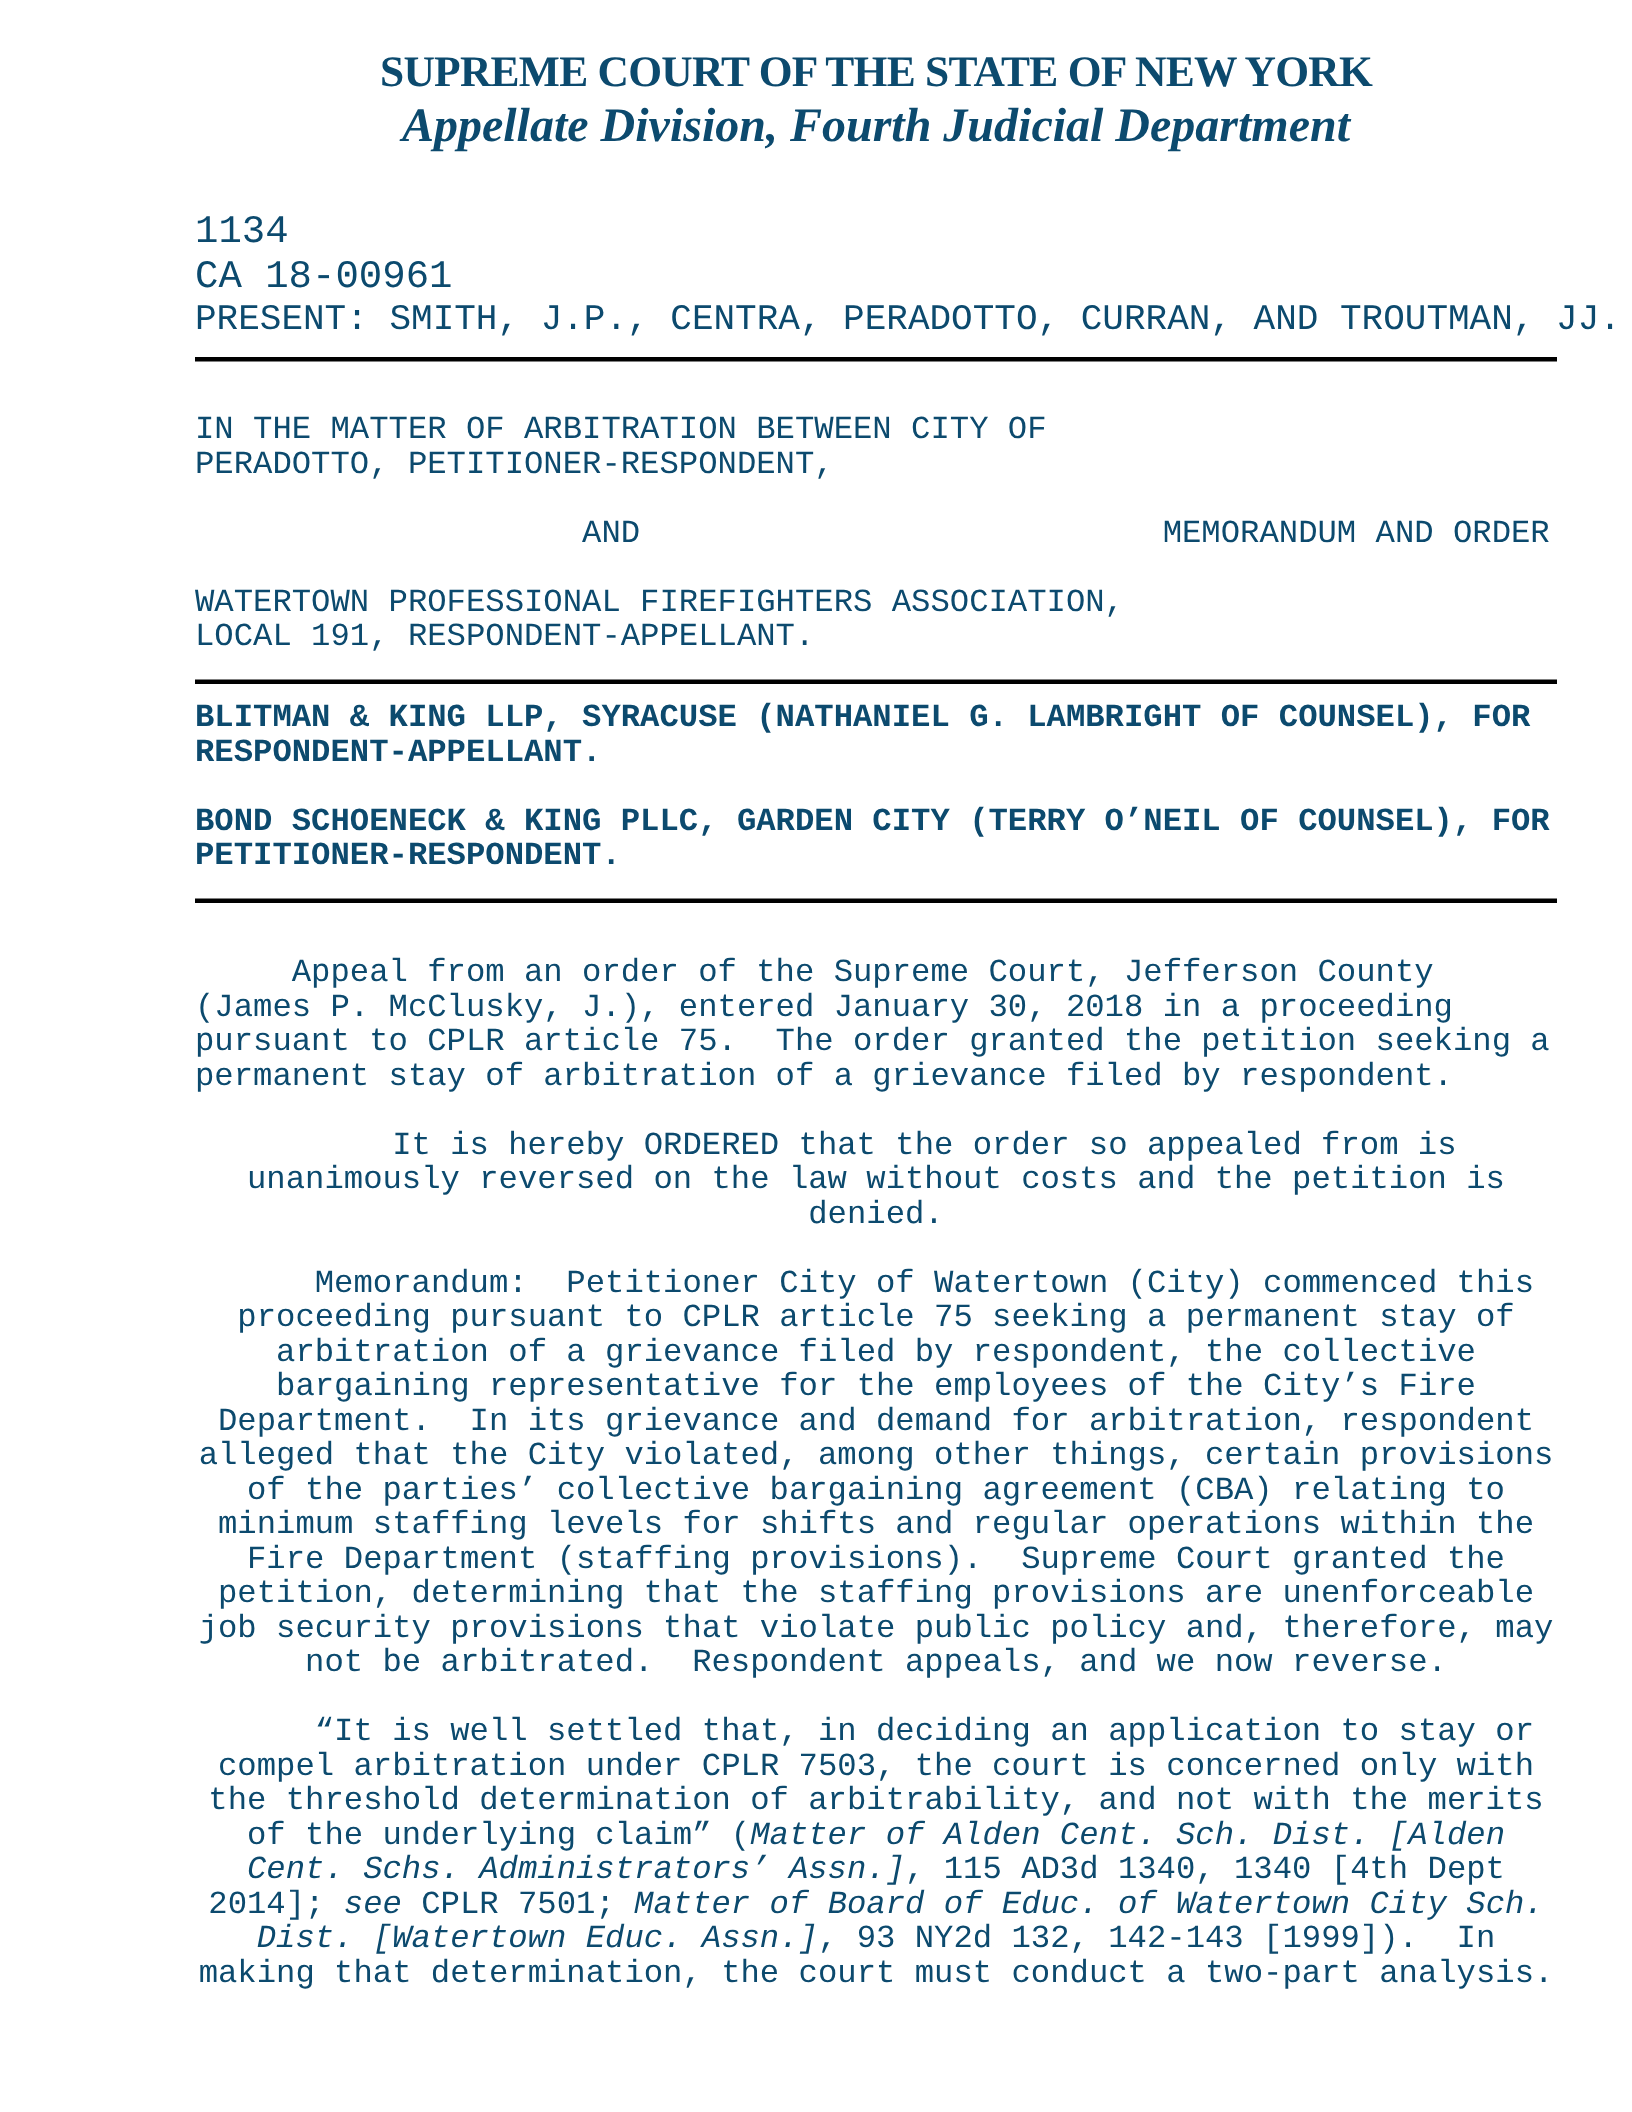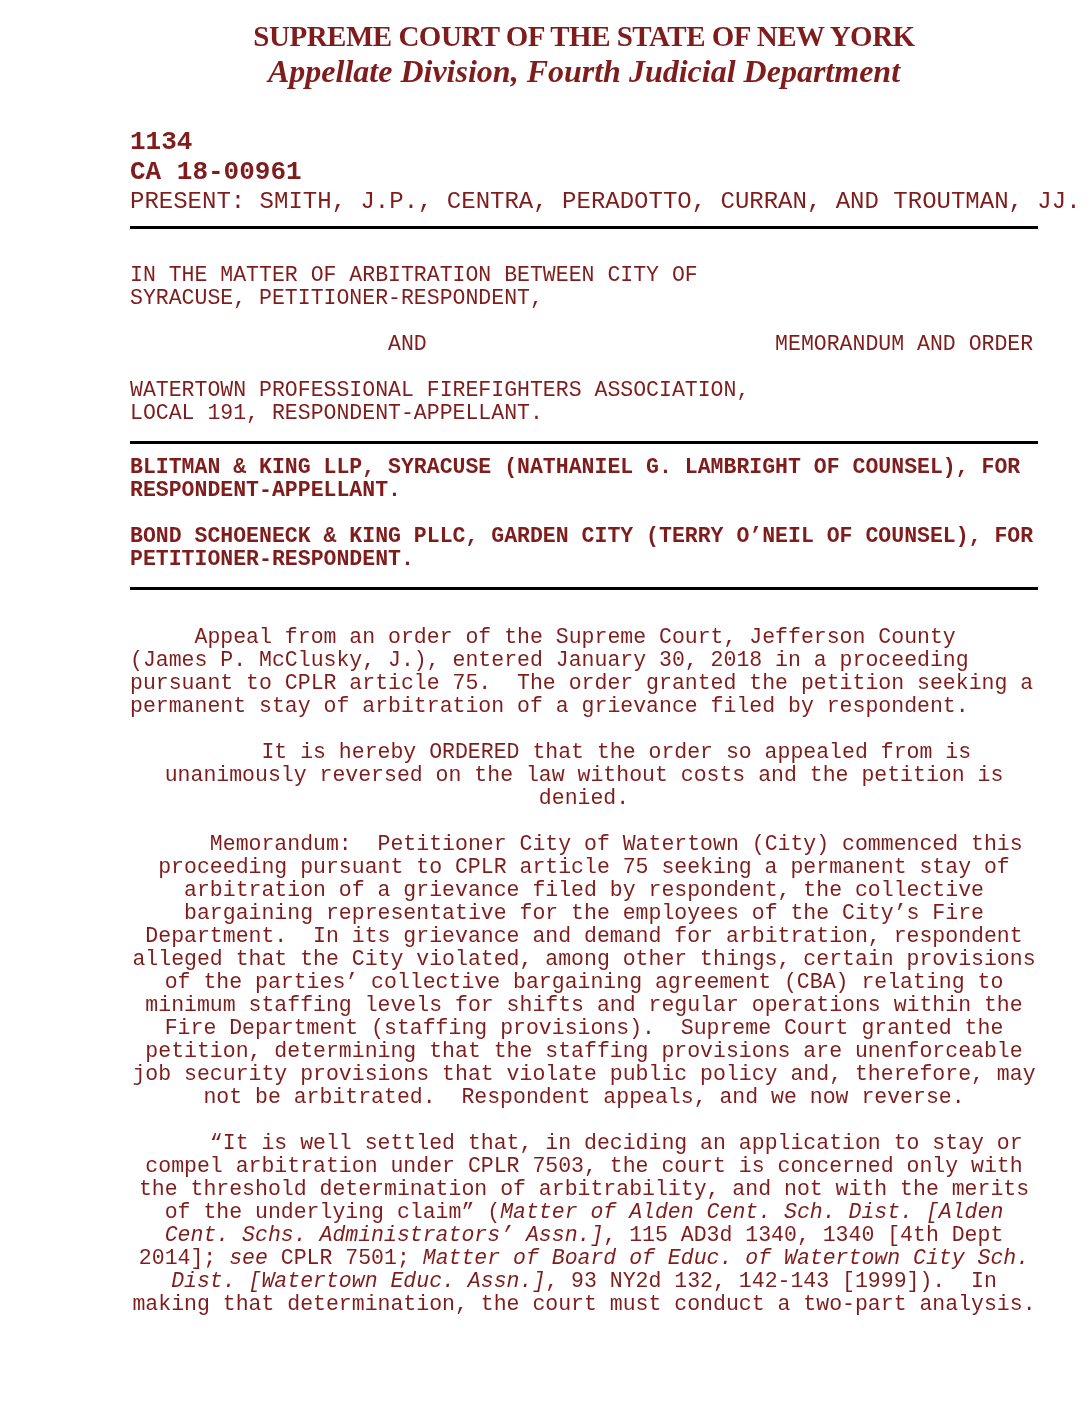--- a/index.html
+++ b/index.html
@@ -6,24 +6,24 @@
     margin: 0;
     padding: 0;
     background: #e8e8e8;
   }
   .page {
     position: relative;
     width: 1088px;
     height: 1408px;
     margin: 0 auto;
     background: #ffffff;
-    color: #7f1d1d;
+    color: #0c4a6e;
     overflow: hidden;
     box-sizing: border-box;
-    padding-top: 18px;
+    padding-top: 30px;
   }
   .court-header {
     width: 908px;
     margin-left: 130px;
     text-align: center;
     font-family: "Liberation Serif", "DejaVu Serif", serif;
   }
   .court-name {
     font-size: 29px;
     font-weight: bold;
@@ -42,21 +42,21 @@
     margin-left: 130px;
     width: 908px;
     font-family: "Liberation Mono", "DejaVu Sans Mono", monospace;
     font-size: 21.5px;
   }
   .docket {
     margin-top: 38px;
   }
   .cal-no, .case-no {
     font-size: 26px;
-    font-weight: bold;
+    font-weight: normal;
     line-height: 30px;
     white-space: pre;
   }
   .present {
     font-size: 24px;
     line-height: 29px;
     white-space: pre;
   }
   .rule {
     height: 3px;
@@ -92,21 +92,21 @@
     <section class="docket">
       <div class="cal-no">1134</div>
       <div class="case-no">CA 18-00961</div>
       <div class="present">PRESENT: SMITH, J.P., CENTRA, PERADOTTO, CURRAN, AND TROUTMAN, JJ.</div>
     </section>
 
     <div class="rule rule-1"></div>
 
     <section class="caption" id="caption">
         <div class="tline"><span>IN THE MATTER OF ARBITRATION BETWEEN CITY OF</span></div>
-        <div class="tline"><span>SYRACUSE, PETITIONER-RESPONDENT,</span></div>
+        <div class="tline"><span>PERADOTTO, PETITIONER-RESPONDENT,</span></div>
         <div class="tline">&nbsp;</div>
         <div class="tline"><span>                    AND                           MEMORANDUM AND ORDER</span></div>
         <div class="tline">&nbsp;</div>
         <div class="tline"><span>WATERTOWN PROFESSIONAL FIREFIGHTERS ASSOCIATION,</span></div>
         <div class="tline"><span>LOCAL 191, RESPONDENT-APPELLANT.</span></div>
       </section>
 
     <div class="rule rule-2"></div>
 
     <section class="counsel" id="counsel">

